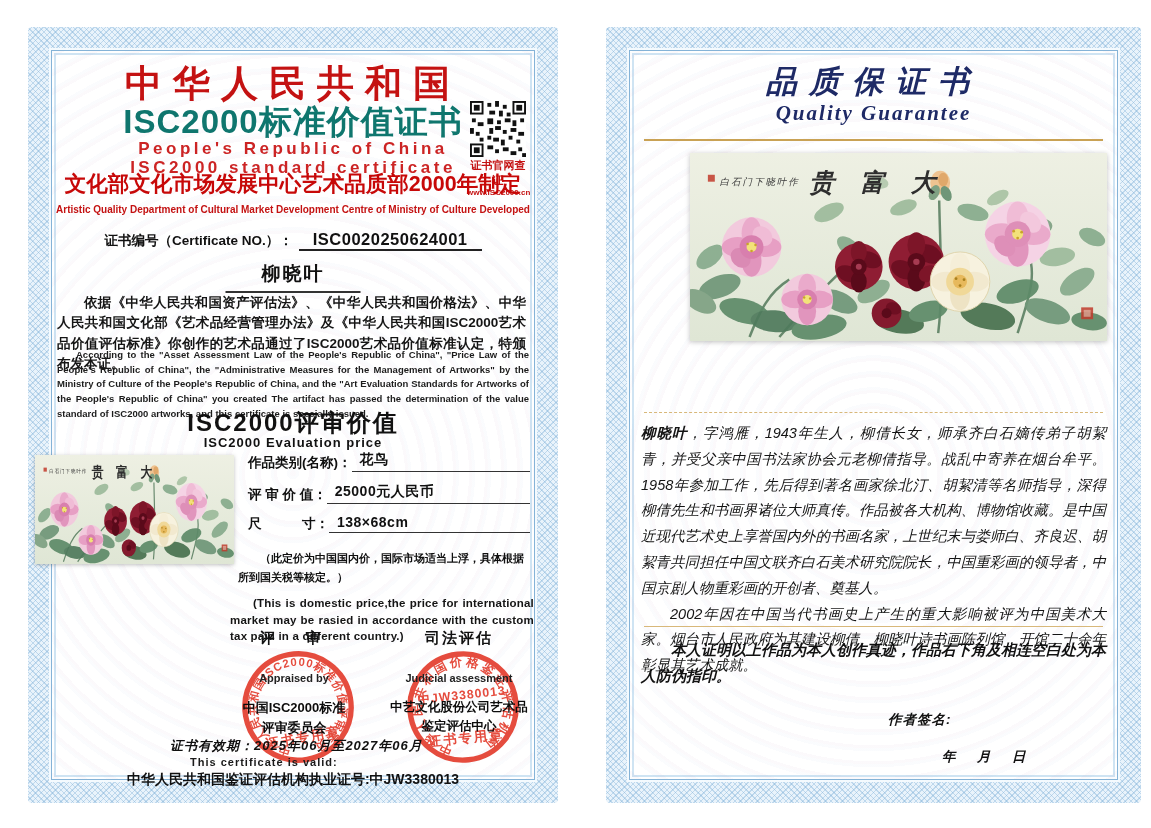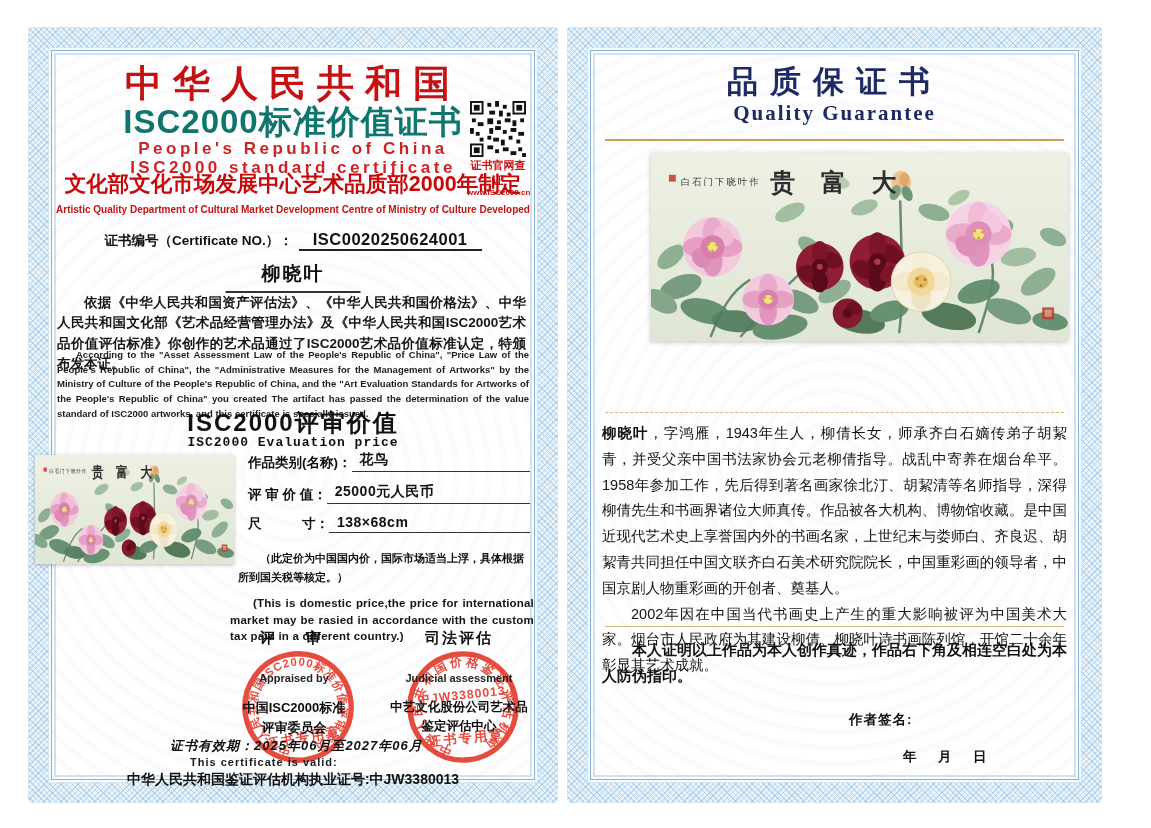--- a/index.html
+++ b/index.html
@@ -34,21 +34,21 @@
   .l-issuer-en{top:153px;font-size:10px;font-weight:800;color:#c41212;white-space:nowrap;}
   .l-certno{top:179px;font-size:13.5px;font-weight:800;color:#111;}
   .l-certno .num{font-size:16.5px;font-weight:900;border-bottom:2px solid #222;padding:0 14px 1px 14px;margin-left:6px;letter-spacing:.5px;}
   .l-name{top:210px;left:50%;transform:translateX(-50%);font-size:19px;font-weight:900;color:#111;
           border-bottom:2px solid #333;padding:0 36px 4px 36px;letter-spacing:2px;}
   .l-basis{top:242px;left:5px;right:8px;font-size:13.5px;font-weight:700;color:#151515;line-height:1.5;
            text-indent:2em;text-align:justify;}
   .l-basis-en{top:297px;left:5px;right:5px;font-size:9.5px;font-weight:600;color:#1c1c1c;line-height:1.55;
               text-indent:2em;text-align:justify;}
   .l-eval{top:356px;font-size:24px;font-weight:900;color:#111;letter-spacing:2px;}
-  .l-eval-en{top:384px;font-size:13px;font-weight:700;color:#111;font-family:Liberation Mono, monospace;letter-spacing:1px;}
+  .l-eval-en{top:384px;font-size:13px;font-weight:700;color:#111;font-family:Liberation Sans, sans-serif;letter-spacing:1px;}
   .l-painting{left:-17px;top:404px;width:199px;height:109px;box-shadow:0 1px 4px rgba(0,0,0,.25);}
   .painting-svg{width:100%;height:100%;display:block;}
   .l-field{left:196px;right:4px;display:flex;align-items:flex-end;}
   .l-field .lab{font-size:13.5px;font-weight:800;color:#111;white-space:nowrap;}
   .l-field .val{flex:1;font-size:14px;font-weight:900;color:#111;border-bottom:1.5px solid #333;
                 padding:0 0 2px 8px;letter-spacing:.5px;}
   .f1{top:400px;} .f2{top:432px;} .f3{top:463px;}
   .l-note{top:498px;left:186px;right:2px;font-size:11px;font-weight:800;color:#101010;line-height:1.75;text-indent:2em;}
   .l-note-en{top:544px;left:178px;right:0px;font-size:11.5px;font-weight:700;color:#151515;line-height:1.45;
              text-indent:2em;text-align:justify;letter-spacing:.2px;}
@@ -61,21 +61,21 @@
   .seal{width:118px;height:118px;z-index:3;opacity:.88;}
   .seal-l{left:187px;top:597px;}
   .seal-r{left:352px;top:597px;}
   .l-org{top:647px;font-size:13px;font-weight:900;color:#0c0c0c;line-height:1.55;z-index:4;text-align:center;}
   .org-l{left:167px;width:150px;}
   .org-r{left:320px;width:174px;font-size:12.5px;}
   .l-validity{top:686px;left:118px;font-size:13px;font-weight:800;font-style:italic;color:#101010;z-index:4;letter-spacing:1px;}
   .l-validity-en{top:705px;left:138px;font-size:11px;font-weight:700;color:#1a1a1a;z-index:4;letter-spacing:1px;}
   .l-license{top:720px;font-size:14px;font-weight:600;color:#111;z-index:4;}
   
-  .cert-right{left:564px;top:24px;width:541px;height:782px;}
+  .cert-right{left:603px;top:24px;width:541px;height:782px;font-style:italic;}
   .r-title{top:10px;font-size:31px;font-weight:900;color:#1e2a66;letter-spacing:12px;font-family:"Liberation Serif","DejaVu Serif",serif;white-space:nowrap;}
   .r-title-en{top:50px;font-size:21px;font-weight:800;color:#1e2a66;letter-spacing:2px;font-family:"Liberation Serif","DejaVu Serif",serif;}
   .r-goldline{top:88px;left:14px;right:14px;height:2px;background:#c9a254;}
   .r-painting{left:60px;top:102px;right:10px;height:188px;box-shadow:0 1px 5px rgba(0,0,0,.25);}
   .r-sep1{top:361px;left:14px;right:14px;border-top:1.5px dashed #d8b87a;}
   .r-bio{top:370px;left:11px;right:11px;font-size:14.5px;color:#141414;line-height:1.78;text-align:justify;}
   .r-bio .bname{font-weight:900;}
   .r-bio p{margin:0;}
   .r-bio p.p2{text-indent:2em;}
   .r-sep2{top:575px;left:14px;right:14px;border-top:1.5px solid #d8b87a;}

